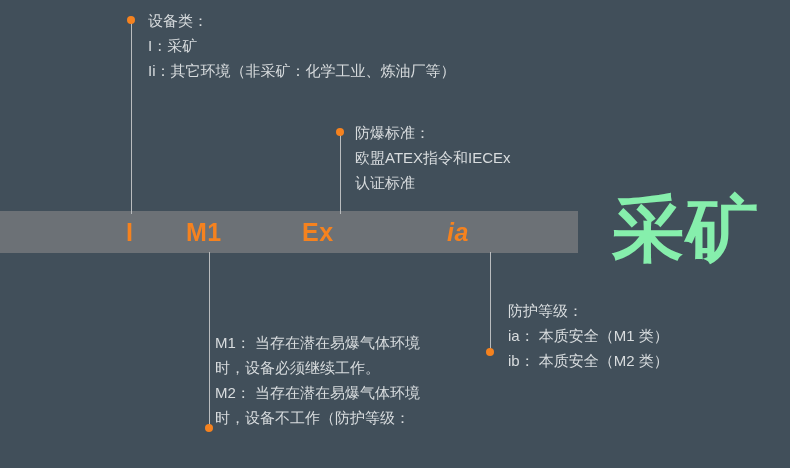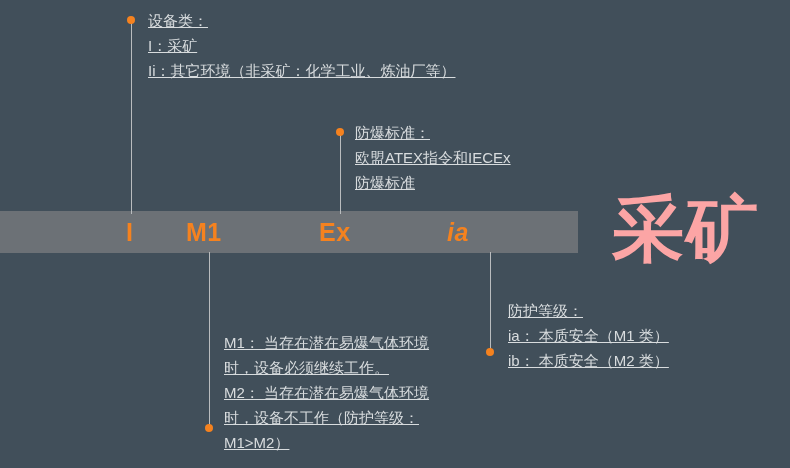--- a/index.html
+++ b/index.html
@@ -34,29 +34,29 @@
     top: 218px;
     color: #f5821f;
     font-size: 25px;
     font-weight: bold;
     line-height: 28px;
     letter-spacing: 0.5px;
     white-space: nowrap;
   }
   .code-label.lbl-i   { left: 126px; }
   .code-label.lbl-m1  { left: 186px; text-align: center; }
-  .code-label.lbl-ex  { left: 319px; text-align: center; }
+  .code-label.lbl-ex  { left: 302px; text-align: center; }
   .code-label.lbl-ia  { left: 447px; font-style: italic; }
 
   
   .headline {
     position: absolute;
     left: 612px;
     top: 189px;
-    color: #fca5a5;
+    color: #86efac;
     font-size: 72px;
     font-weight: bold;
     line-height: 80px;
     letter-spacing: 2px;
     white-space: nowrap;
   }
 
   
   .leader {
     position: absolute;
@@ -83,27 +83,26 @@
   .leader-4 { left: 490px; top: 252px; height: 100px; }
   .dot-4    { left: 486px; top: 348px; }
 
   
   .note {
     position: absolute;
     color: #d8dcde;
     font-size: 15px;
     line-height: 25px;
     white-space: nowrap;
-    text-decoration: underline;
   }
   .note .row { display: block; }
 
   .note-equipment { left: 148px; top: 8px; }
   .note-standard  { left: 355px; top: 120px; }
-  .note-marking   { left: 224px; top: 330px; }
+  .note-marking   { left: 215px; top: 330px; }
   .note-protect   { left: 508px; top: 298px; }
 </style>
 </head>
 <body>
 
 <div id="stage">
 
   <div class="code-bar"></div>
 
   <span class="code-label lbl-i">I</span>
@@ -127,29 +126,28 @@
 
   <div class="note note-equipment">
     <span class="row">设备类：</span>
     <span class="row">I：采矿</span>
     <span class="row">Ii：其它环境（非采矿：化学工业、炼油厂等）</span>
   </div>
 
   <div class="note note-standard">
     <span class="row">防爆标准：</span>
     <span class="row">欧盟ATEX指令和IECEx</span>
-    <span class="row">防爆标准</span>
+    <span class="row">认证标准</span>
   </div>
 
   <div class="note note-marking">
     <span class="row">M1： 当存在潜在易爆气体环境</span>
     <span class="row">时，设备必须继续工作。</span>
     <span class="row">M2： 当存在潜在易爆气体环境</span>
     <span class="row">时，设备不工作（防护等级：</span>
-    <span class="row">M1&gt;M2）</span>
   </div>
 
   <div class="note note-protect">
     <span class="row">防护等级：</span>
     <span class="row">ia： 本质安全（M1 类）</span>
     <span class="row">ib： 本质安全（M2 类）</span>
   </div>
 
 </div>
 

